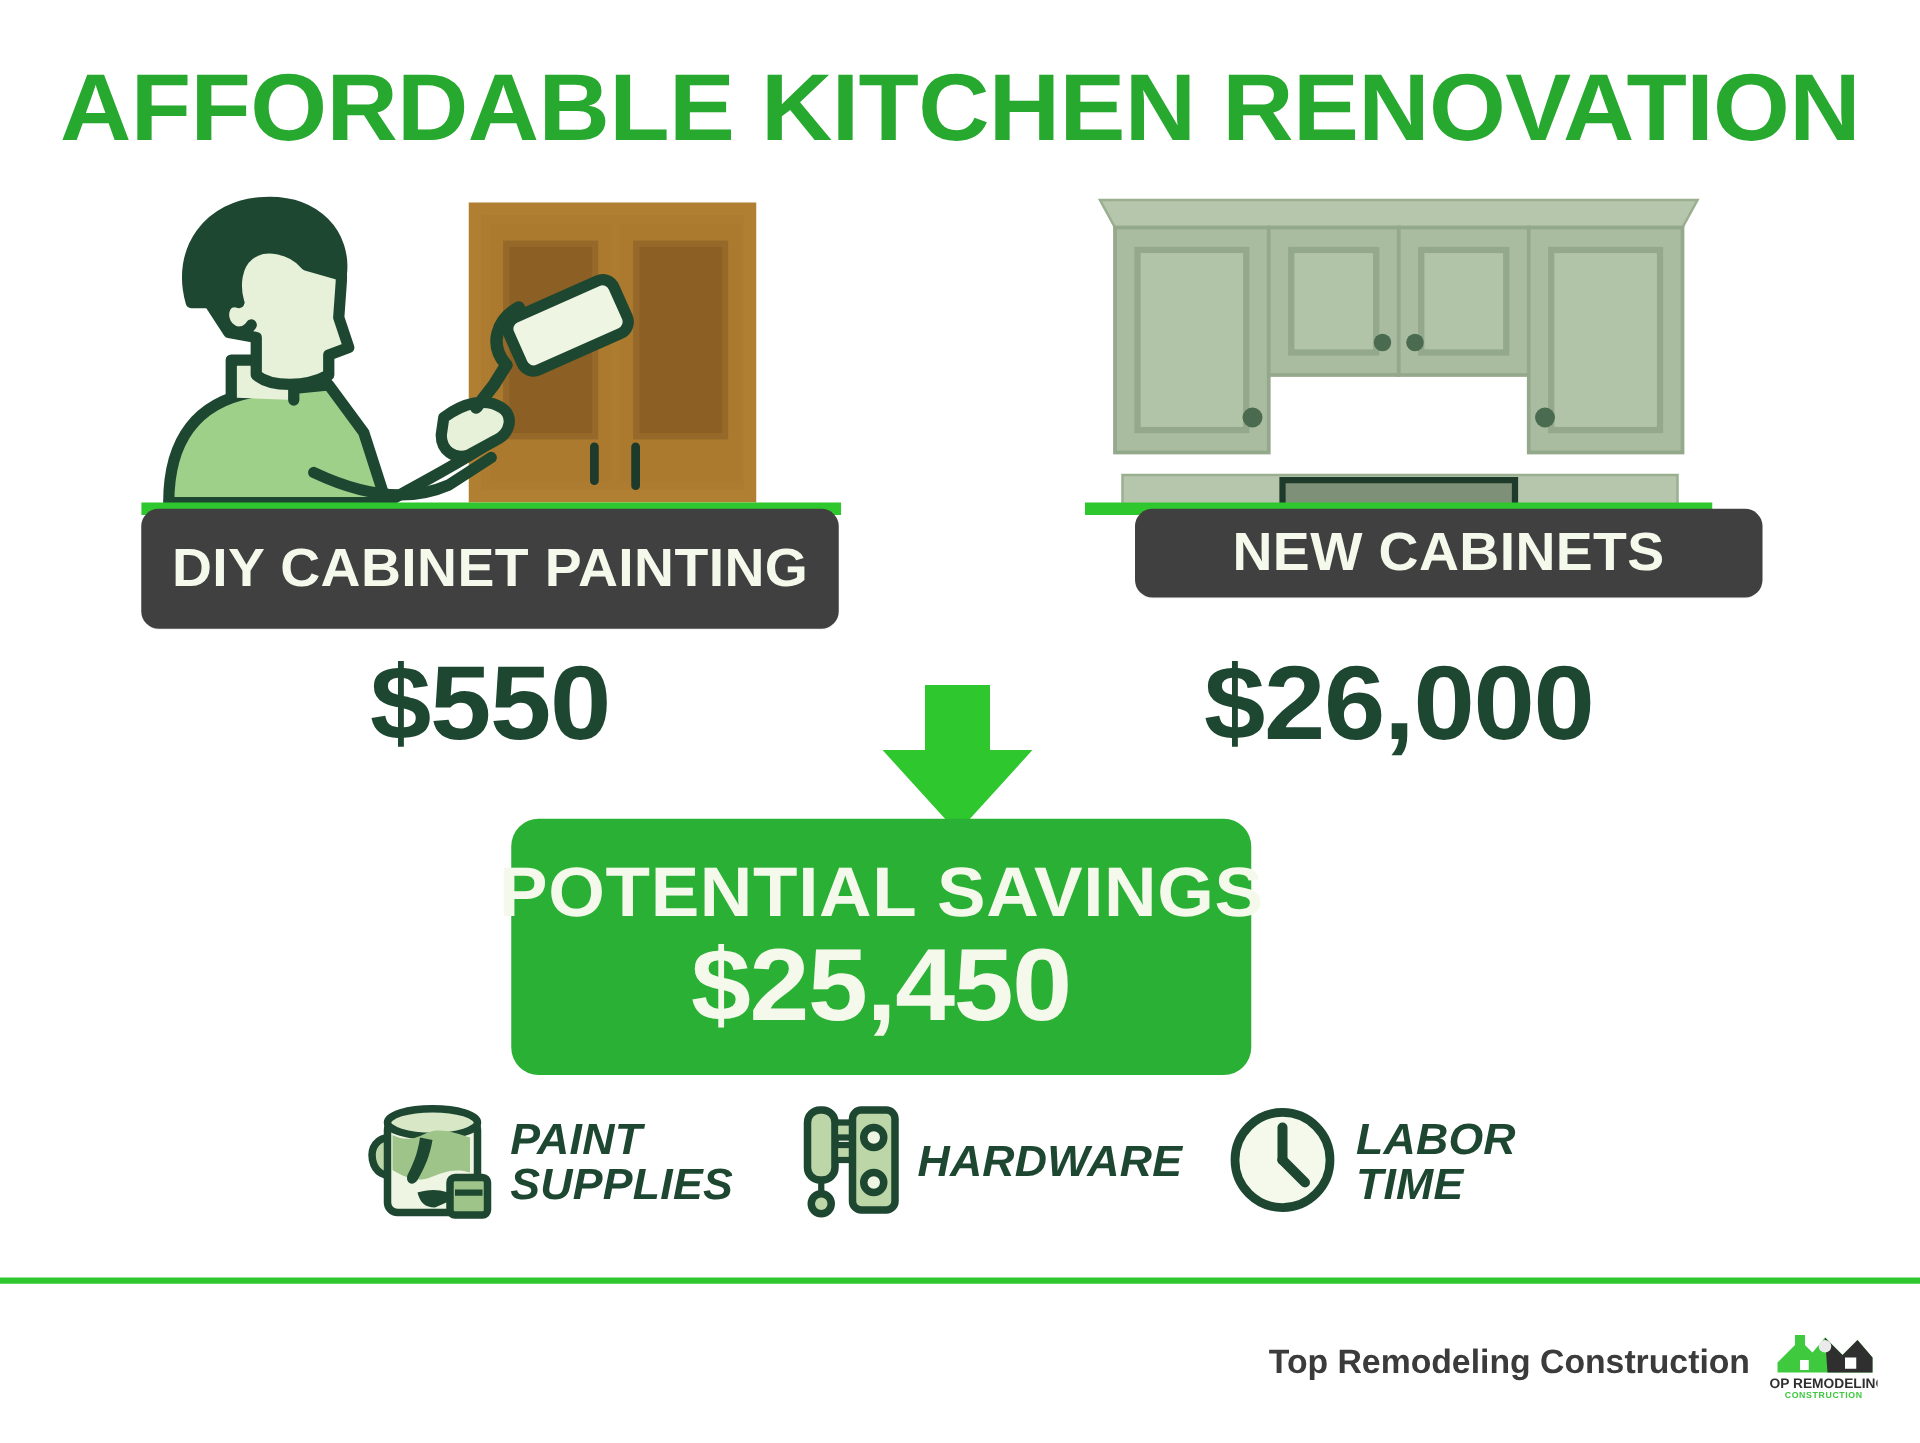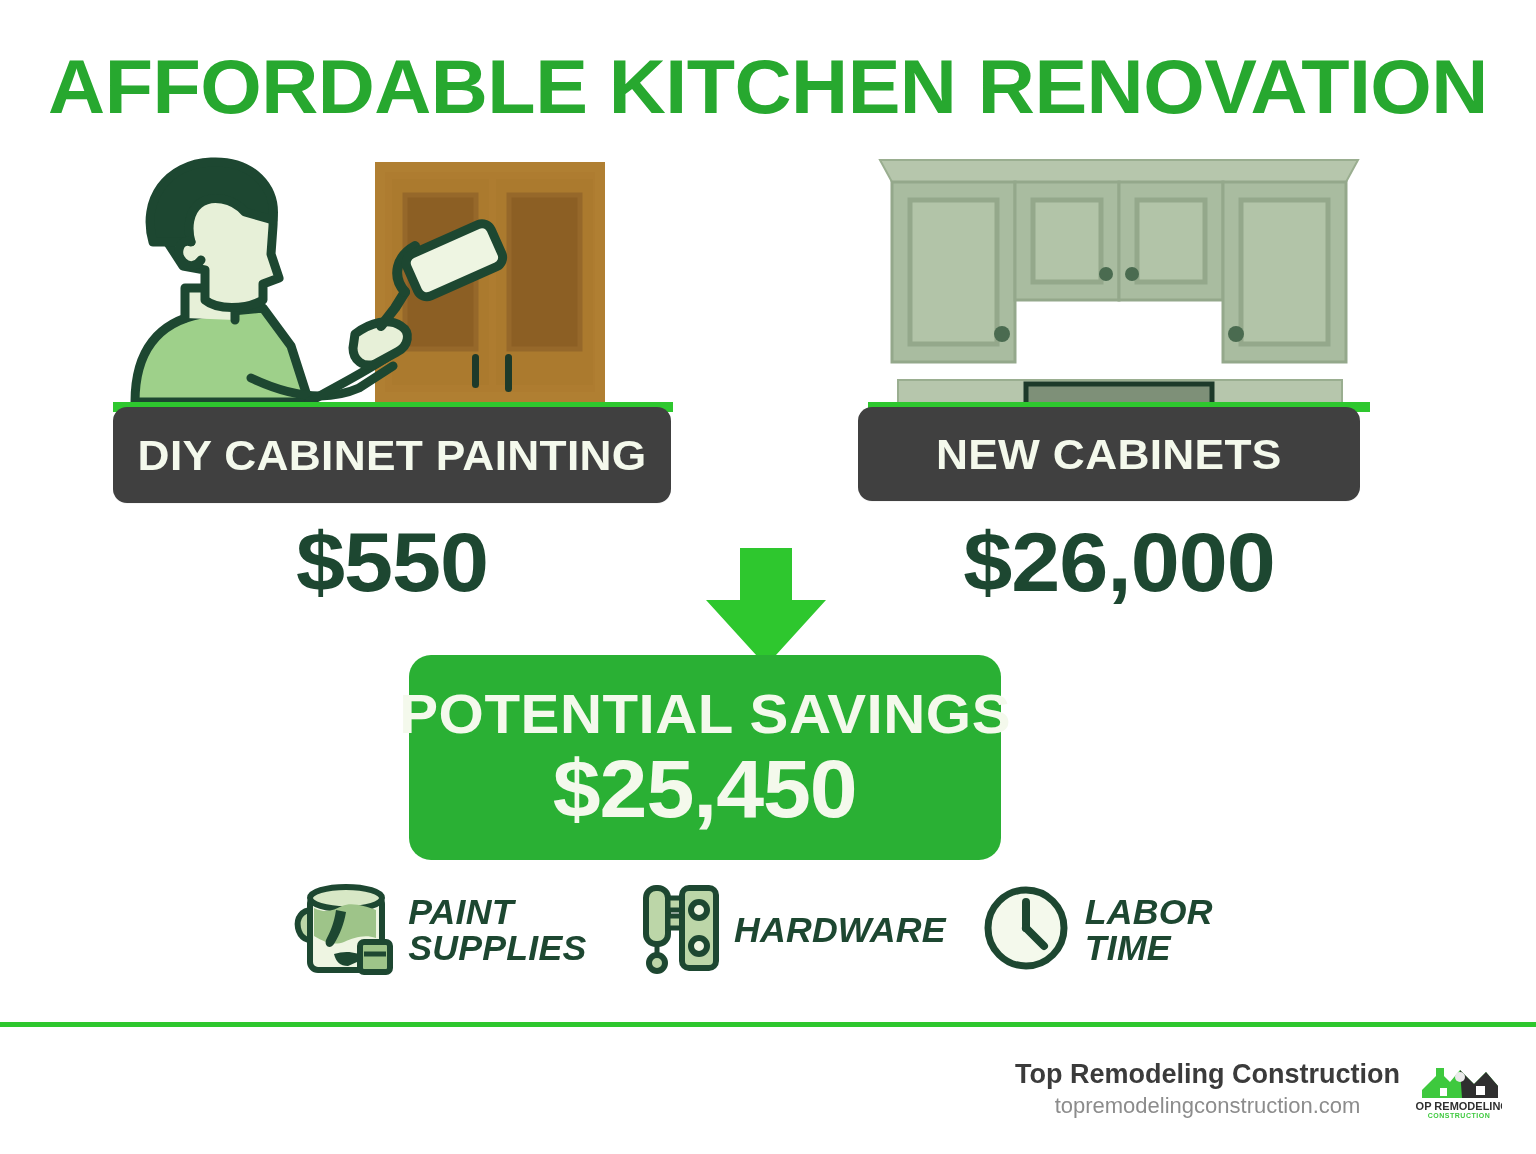--- a/index.html
+++ b/index.html
@@ -68,21 +68,21 @@
     font-family: "Liberation Sans Narrow", "Liberation Sans", sans-serif;
     font-weight: 700;
     color: #f4f9ec;
     font-size: 43px;
     line-height: 43px;
     letter-spacing: 0.3px;
     transform: scaleX(1.03);
     white-space: nowrap;
   }
   .badge-left  { left: 113px; top: 407px; width: 558px; height: 96px; }
-  .badge-right { left: 858px; top: 407px; width: 502px; height: 94px; }
+  .badge-right { left: 908px; top: 407px; width: 502px; height: 71px; }
 
   
   .price {
     position: absolute;
     text-align: center;
     font-family: "Liberation Sans Narrow", "Liberation Sans", sans-serif;
     font-weight: 700;
     color: #1d4731;
     font-size: 84px;
     line-height: 88px;
@@ -368,21 +368,20 @@
       </span>
     </div>
 
   </div>
 
   <div class="divider"></div>
 
   <div class="footer">
     <div class="footer-text">
       <div class="brand-name">Top Remodeling Construction</div>
-      <div class="brand-url">topremodelingconstruction.com</div>
     </div>
     <span class="logo">
       <svg width="86" height="66" viewBox="0 0 86 66" xmlns="http://www.w3.org/2000/svg">
         <path d="M6 34 L24 16 L34 26 L44 14 L58 28 L70 16 L82 30 L82 42 L6 42 Z" fill="#3ec93e"></path>
         <path d="M44 14 L58 28 L70 16 L82 30 L82 42 L46 42 Z" fill="#2f2f2f"></path>
         <path d="M20 12 L28 12 L28 26 L20 26 Z" fill="#3ec93e"></path>
         <circle cx="44" cy="21" r="5" fill="#eaeaea"></circle>
         <rect x="60" y="30" width="9" height="9" fill="#ffffff"></rect>
         <rect x="24" y="32" width="7" height="8" fill="#ffffff"></rect>
         <text x="43" y="54" text-anchor="middle" font-family="Liberation Sans, sans-serif" font-size="11" font-weight="700" fill="#2f2f2f">TOP REMODELING</text>

